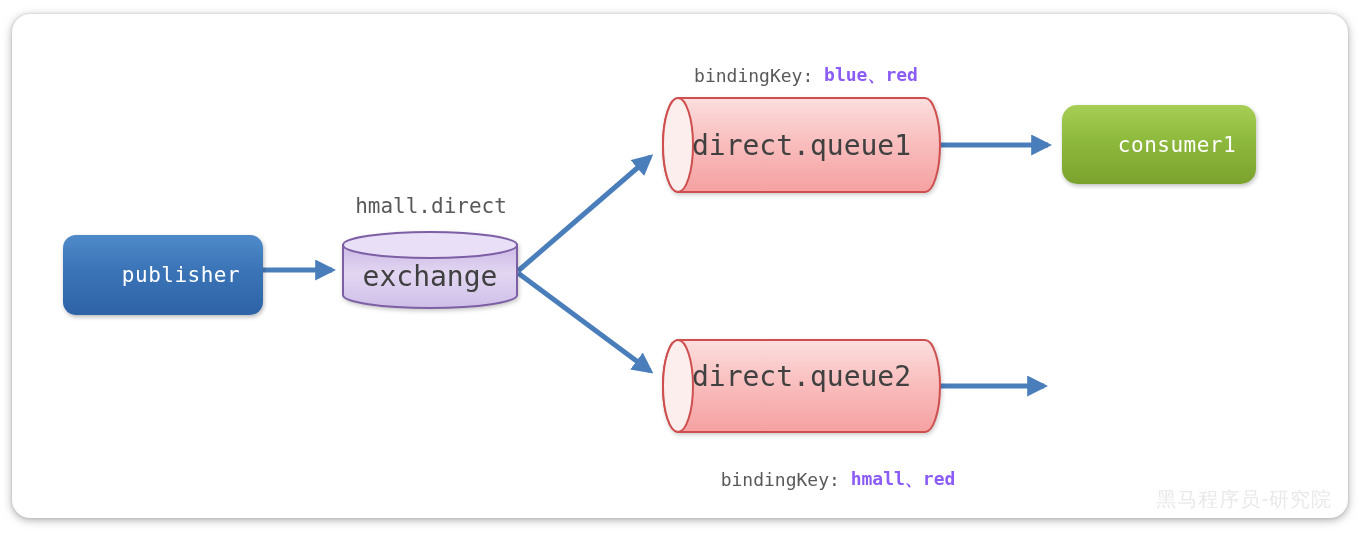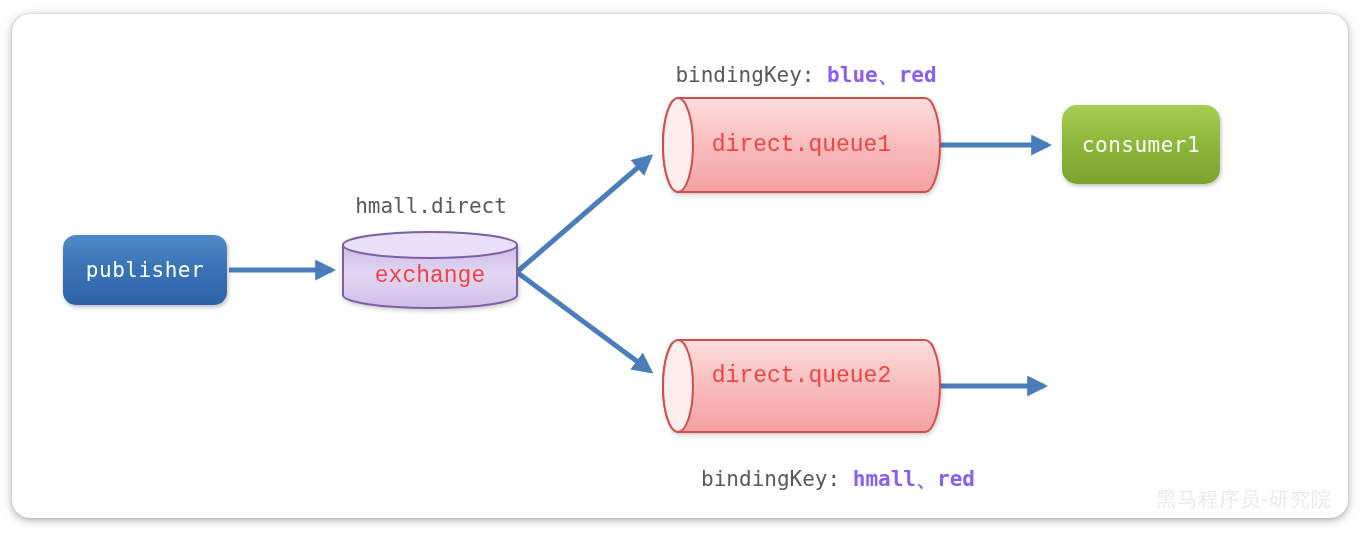--- a/index.html
+++ b/index.html
@@ -33,57 +33,57 @@
     height: 533px;
   }
   .node-box {
     position: absolute;
     display: flex;
     align-items: center;
     justify-content: center;
     color: #ffffff;
     font-size: 21px;
     letter-spacing: .5px;
+    padding-left: 36px;
   }
   .publisher {
-    left: 63px; top: 235px; width: 164px; height: 70px;
+    left: 63px; top: 235px; width: 164px; height: 80px;
     border-radius: 13px;
     background: linear-gradient(180deg, #4f8ac9 0%, #3a74b7 45%, #2e63a6 100%);
     box-shadow: 1px 2px 4px rgba(0,0,0,.28);
   }
   .consumer {
     width: 158px; height: 79px;
     border-radius: 15px;
     background: linear-gradient(180deg, #a7ce55 0%, #8db93c 45%, #7ba22e 100%);
     box-shadow: 1px 2px 4px rgba(0,0,0,.25);
   }
   .consumer1 { left: 1062px; top: 105px; }
   .consumer2 { left: 1058px; top: 346px; }
   .txt {
     position: absolute;
     display: flex;
     align-items: center;
     justify-content: center;
     white-space: pre;
   }
   .queue-label, .exchange-label {
-    color: #ef4444;
-    font-size: 23px;
-    font-family: Liberation Mono, monospace;
+    color: #404040;
+    font-size: 28px;
   }
   .exchange-label { }
   .queue1-label { left: 678px; top: 98px;  width: 247px; height: 94px; }
   .queue2-label { left: 678px; top: 340px; width: 247px; height: 72px; }
   .exchange-label { left: 343px; top: 250px; width: 174px; height: 52px; }
   .gray-label {
     color: #595959;
     font-size: 21px;
   }
   .hmall-label { left: 324px; top: 192px; width: 214px; height: 28px; }
-  .binding-label { font-size: 21px; }
+  .binding-label { font-size: 18px; }
   .binding-top    { left: 601px; top: 60px;  width: 410px; height: 30px; }
   .binding-bottom { left: 633px; top: 464px; width: 410px; height: 30px; }
   .binding-prefix { color: #595959; }
   .binding-keys   { color: #8b5cf6; font-weight: bold; }
   .watermark {
     position: absolute;
     left: 1050px; top: 486px; width: 298px; height: 26px;
     display: flex;
     align-items: center;
     justify-content: flex-end;

